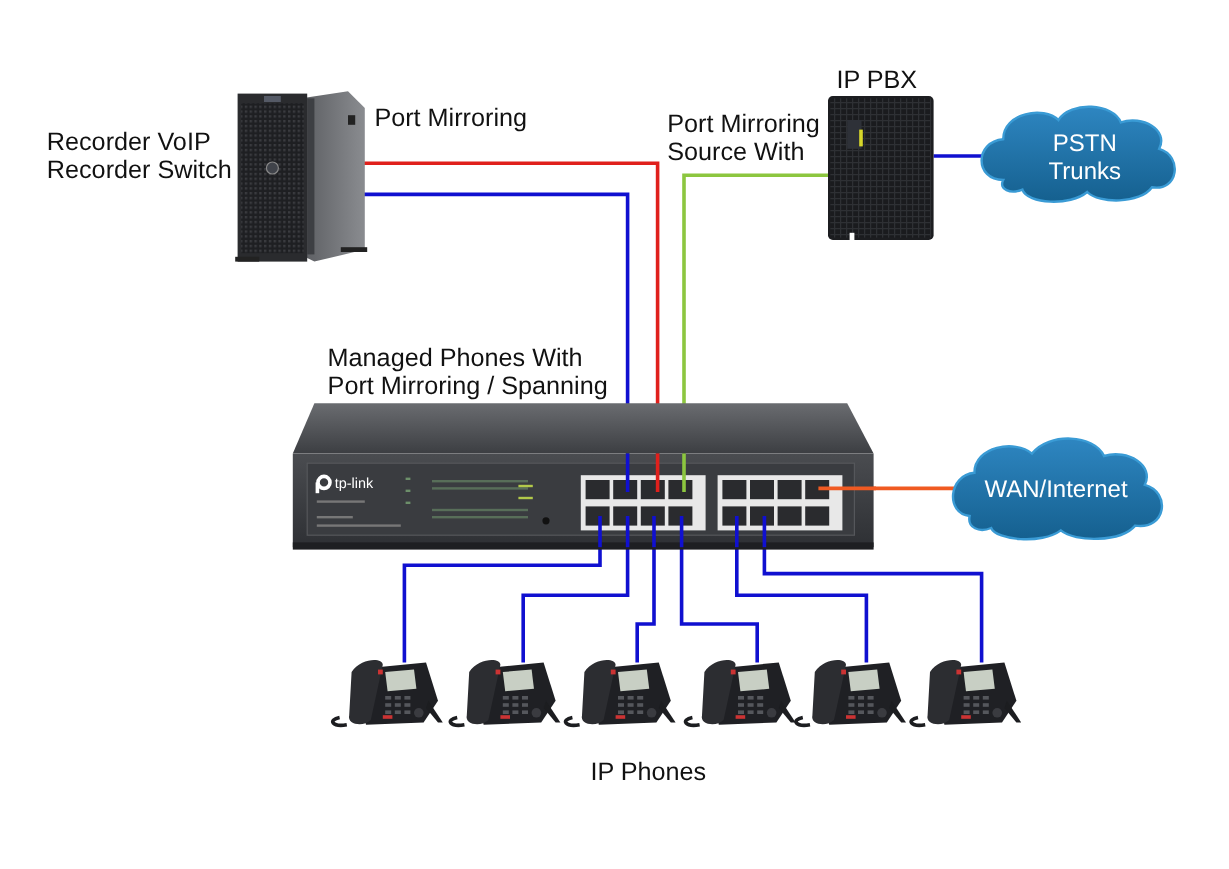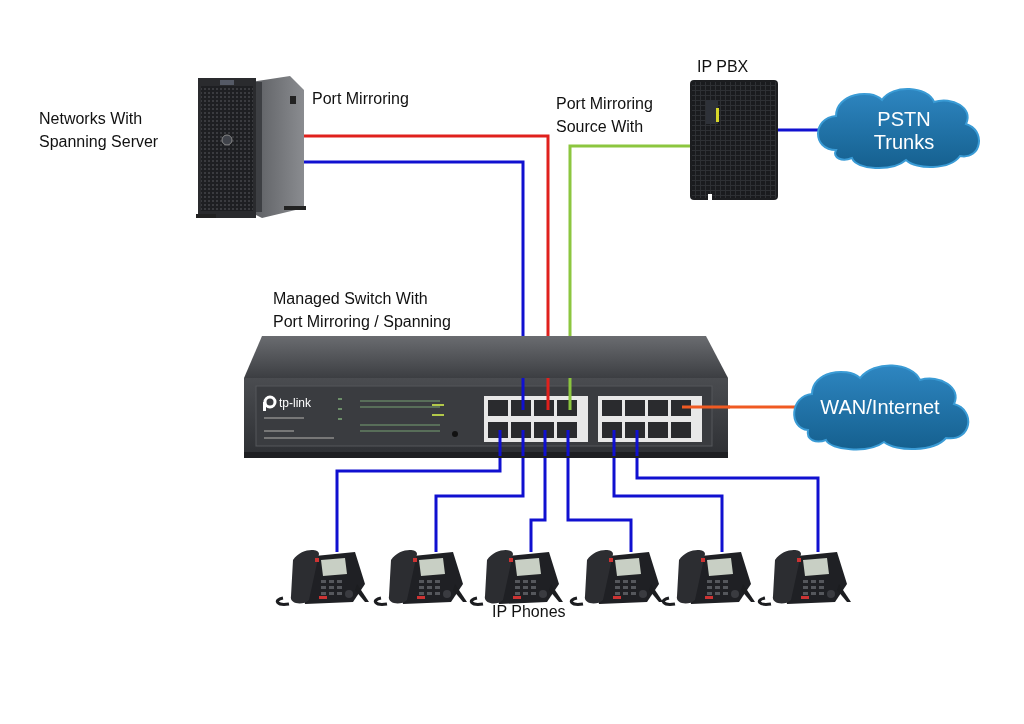--- a/index.html
+++ b/index.html
@@ -1,18 +1,18 @@
 <!DOCTYPE html>
 <html><head>
 <meta charset="utf-8">
 <style>
   html, body { margin: 0; padding: 0; background: #ffffff; }
   body { width: 1024px; height: 724px; position: relative; overflow: hidden;
          font-family: "Liberation Sans", sans-serif; }
-  .label { position: absolute; color: #111; font-size: 16px; line-height: 23px; white-space: nowrap; }
+  .label { position: absolute; color: #111; font-size: 21px; line-height: 23px; white-space: nowrap; }
   svg.stage { position: absolute; left: 0; top: 0; }
   .cloud-text { font-family: "Liberation Sans", sans-serif; fill: #ffffff; font-size: 20px; }
 </style>
 </head>
 <body>
 
 <svg class="stage" width="1024" height="724" viewBox="0 0 1024 724">
   <defs>
     <linearGradient id="swTop" x1="0" y1="0" x2="0" y2="1">
       <stop offset="0" stop-color="#6a6c70"></stop>
@@ -277,28 +277,28 @@
           <rect x="62" y="44" width="5" height="3"></rect>
       </g>
       <circle cx="74" cy="46" r="4" fill="#3a3b40"></circle>
       <rect x="44" y="48" width="8" height="3" fill="#c33"></rect>
       <polygon points="82,36 94,54 90,54 80,42" fill="#1c1d20"></polygon>
       </g>
     </g>
 </svg>
 
 <div class="label" style="left:39px; top:107px;">
-  <div>Networks With</div>
-  <div>Spanning Server</div>
+  <div>Recorder VoIP</div>
+  <div>Recorder Switch</div>
 </div>
 <div class="label" style="left:312px; top:87px;">
   <div>Port Mirroring</div>
 </div>
 <div class="label" style="left:556px; top:92px;">
   <div>Port Mirroring</div>
   <div>Source With</div>
 </div>
 <div class="label" style="left:697px; top:55px;">IP PBX</div>
 <div class="label" style="left:273px; top:287px;">
-  <div>Managed Switch With</div>
+  <div>Managed Phones With</div>
   <div>Port Mirroring / Spanning</div>
 </div>
-<div class="label" style="left:492px; top:600px;">IP Phones</div>
+<div class="label" style="left:492px; top:632px;">IP Phones</div>
 
 </body></html>

